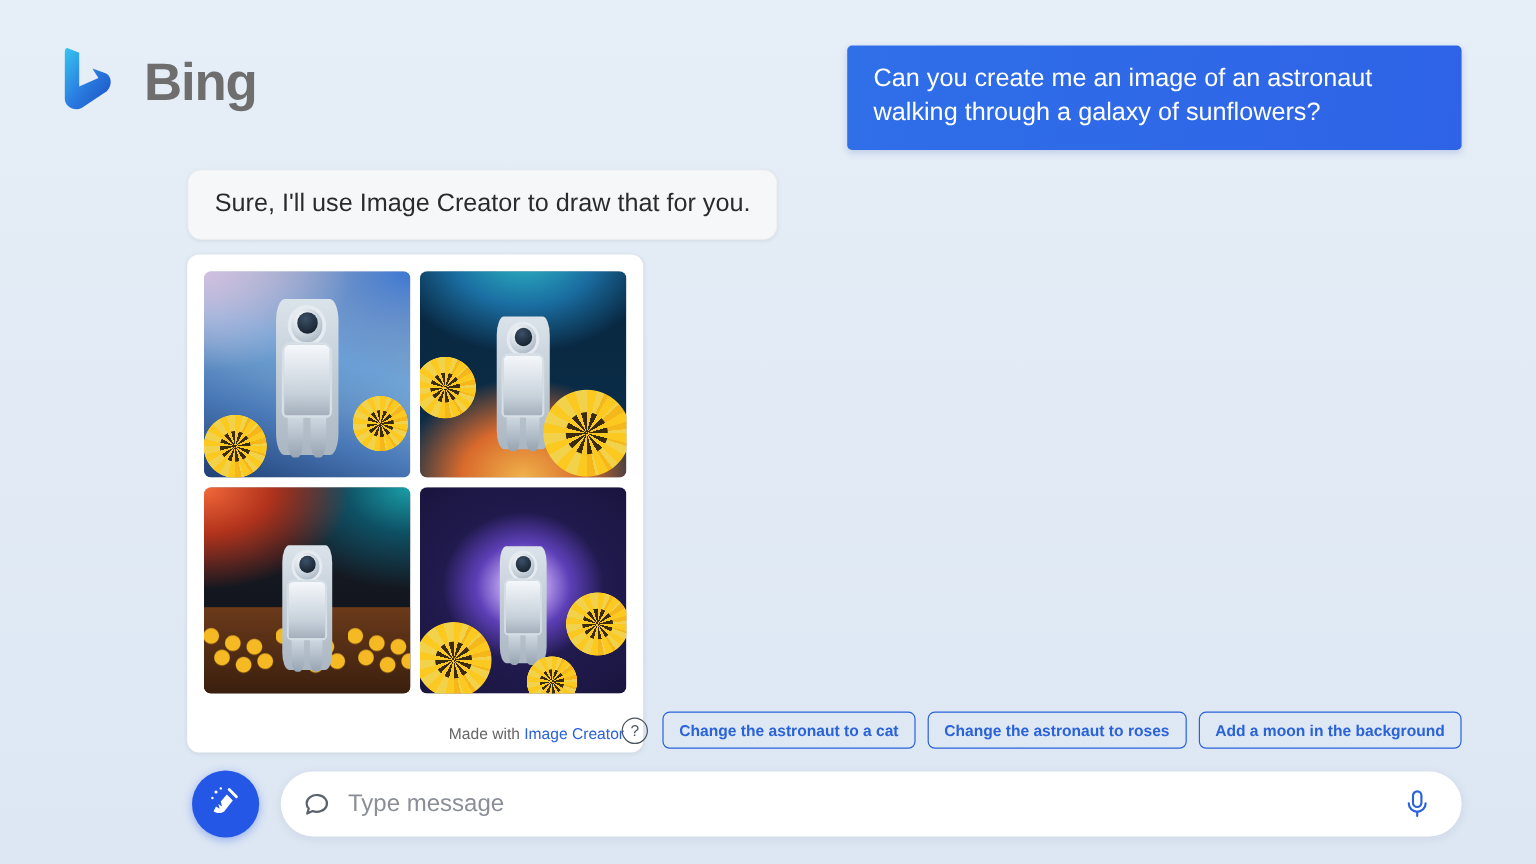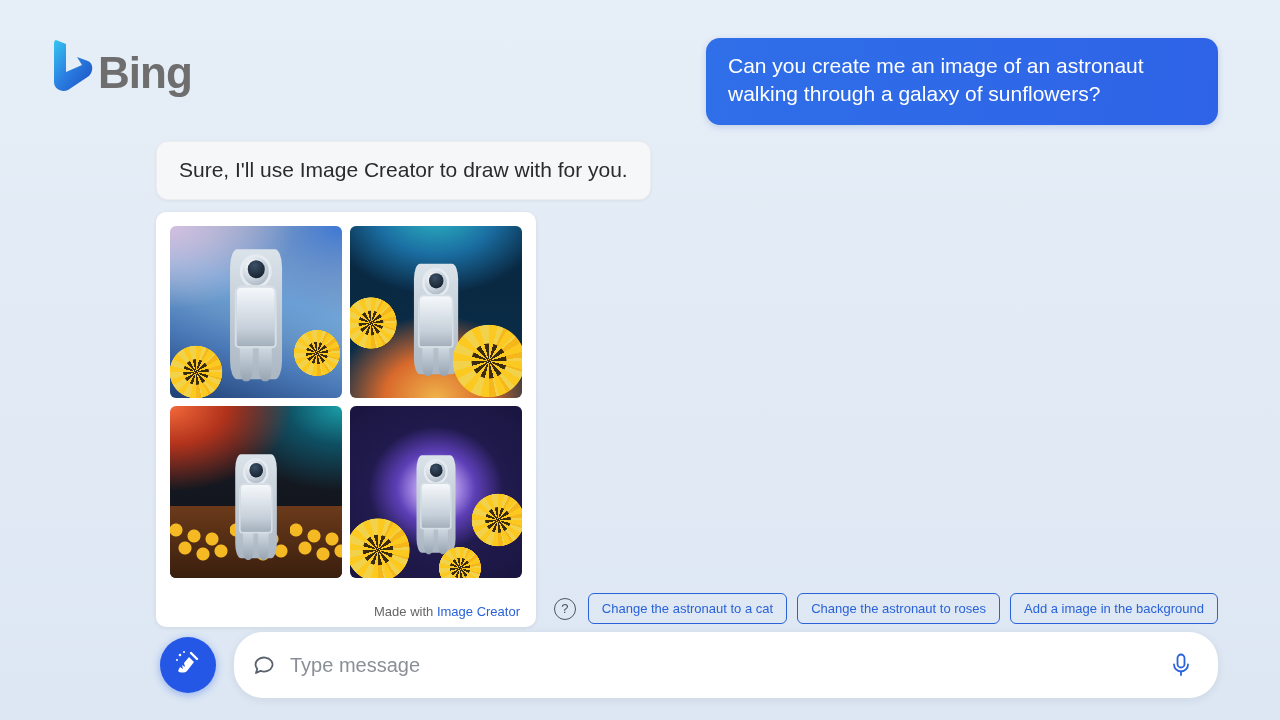--- a/index.html
+++ b/index.html
@@ -11,40 +11,40 @@
     position: relative;
     overflow: hidden;
   }
 
   
   .logo {
     position: absolute;
     top: 38px;
     left: 48px;
     display: flex;
-    align-items: flex-end;
-    gap: 4px;
+    align-items: center;
+    gap: 26px;
   }
   .logo-text {
     font-size: 44px;
     font-weight: 600;
     color: #6e6e6e;
     letter-spacing: -1px;
   }
 
   
   .user-bubble {
     position: absolute;
     top: 38px;
     right: 62px;
     max-width: 512px;
     background: linear-gradient(100deg, #2f6fe8 0%, #2e63e7 100%);
     color: #fff;
     padding: 14px 22px 16px 22px;
-    border-radius: 14px;
+    border-radius: 4px;
     font-size: 21px;
     line-height: 1.35;
     box-shadow: 0 2px 6px rgba(40,80,180,0.2);
   }
 
   
   .assistant-bubble {
     position: absolute;
     top: 141px;
     left: 156px;
@@ -216,21 +216,21 @@
     cursor:pointer;
     margin-right:2px;
   }
   .chip {
     border: 1px solid #2962d9;
     color: #2962d9;
     background: transparent;
     border-radius: 6px;
     padding: 7px 13px;
     font-size: 13px;
-    font-weight:400;
+    font-weight:700;
     cursor:pointer;
     white-space:nowrap;
   }
 
   
   .composer {
     position:absolute;
     left: 160px;
     right: 62px;
     bottom: 22px;
@@ -242,21 +242,21 @@
     width: 56px; height: 56px;
     border-radius: 50%;
     background: #2457e6;
     display:flex; align-items:center; justify-content:center;
     cursor:pointer;
     box-shadow: 0 2px 8px rgba(36,87,230,0.4);
     flex-shrink:0;
   }
   .input-pill {
     flex:1;
-    height: 66px;
+    height: 54px;
     background:#fff;
     border-radius: 29px;
     display:flex;
     align-items:center;
     padding: 0 20px 0 18px;
     box-shadow: 0 2px 10px rgba(0,20,60,0.08);
   }
   .chat-icon { color:#5a626d; margin-right:14px; display:flex; }
   .msg-input {
     flex:1;
@@ -287,21 +287,21 @@
     </svg>
   </span>
   <span class="logo-text">Bing</span>
 </div>
 
 <div class="user-bubble">
   <span>Can you create me an image of an astronaut walking through a galaxy of sunflowers?</span>
 </div>
 
 <div class="assistant-bubble">
-  <span>Sure, I'll use Image Creator to draw with for you.</span>
+  <span>Sure, I'll use Image Creator to draw that for you.</span>
 </div>
 
 <div class="image-card">
   <div class="img-grid">
 
     <div class="tile bg-t1" title="astronaut-galaxy-sunflowers-1">
       <div class="astronaut">
         <div class="astro-pack"></div>
         <div class="astro-helmet">
             <div class="astro-visor"></div>
@@ -383,21 +383,21 @@
     <span>Made with </span><a>Image Creator</a>
   </div>
 </div>
 
 <div class="suggestions">
   <div class="help-circle">
       <span>?</span>
     </div>
   <button class="chip">Change the astronaut to a cat</button>
   <button class="chip">Change the astronaut to roses</button>
-  <button class="chip">Add a image in the background</button>
+  <button class="chip">Add a moon in the background</button>
 </div>
 
 <div class="composer">
   <div class="new-topic">
     <span>
       <svg width="28" height="28" viewBox="0 0 28 28" fill="none">
         <path d="M17 4 L23 10" stroke="#fff" stroke-width="2.4" stroke-linecap="round"></path>
         <path d="M15 8 L20 13 L13 22 C11 24 6 24 4 22 L6 18 L9 20 L8 16 L11 18 L10 14 Z" fill="#fff"></path>
         <circle cx="6" cy="6" r="1.3" fill="#fff"></circle>
         <circle cx="3" cy="11" r="1" fill="#fff"></circle>

